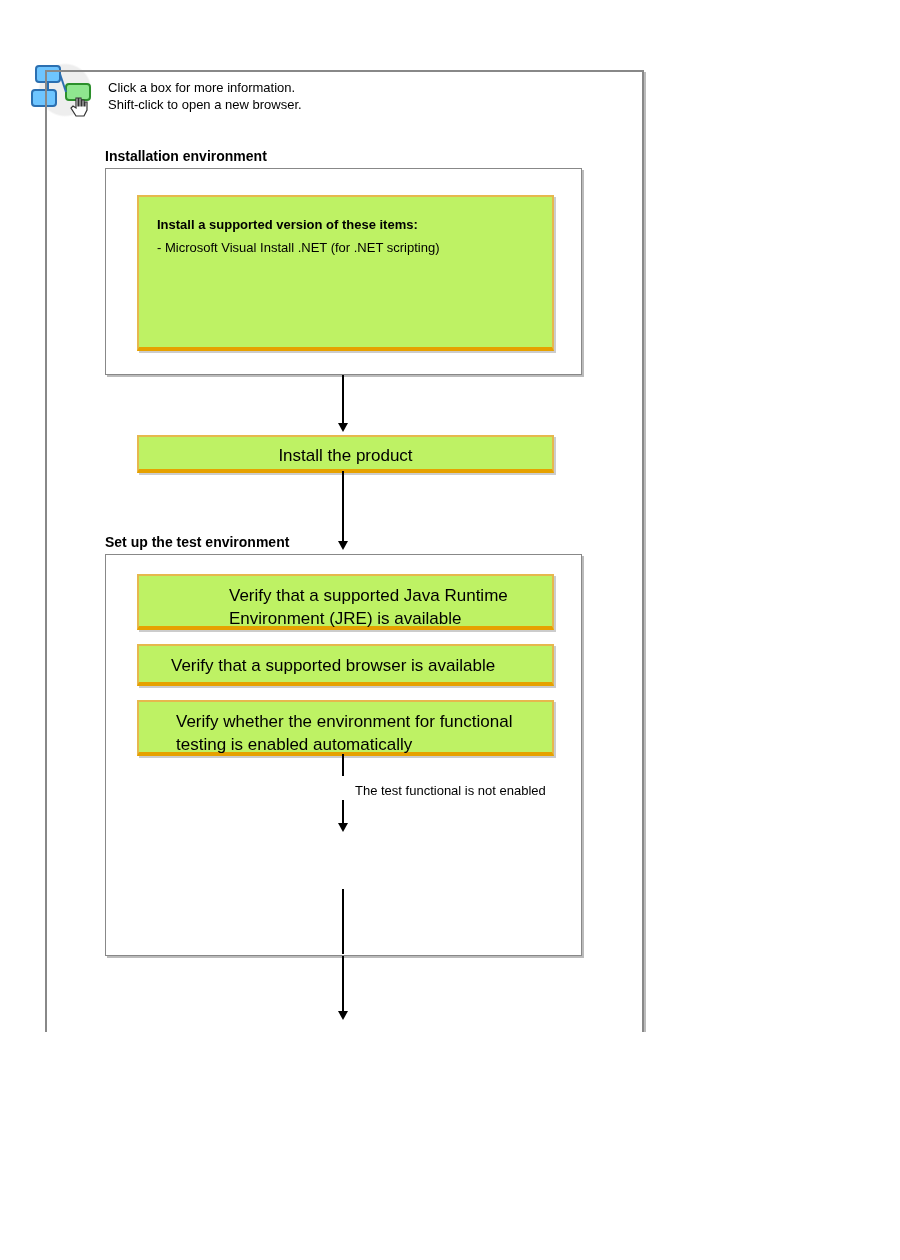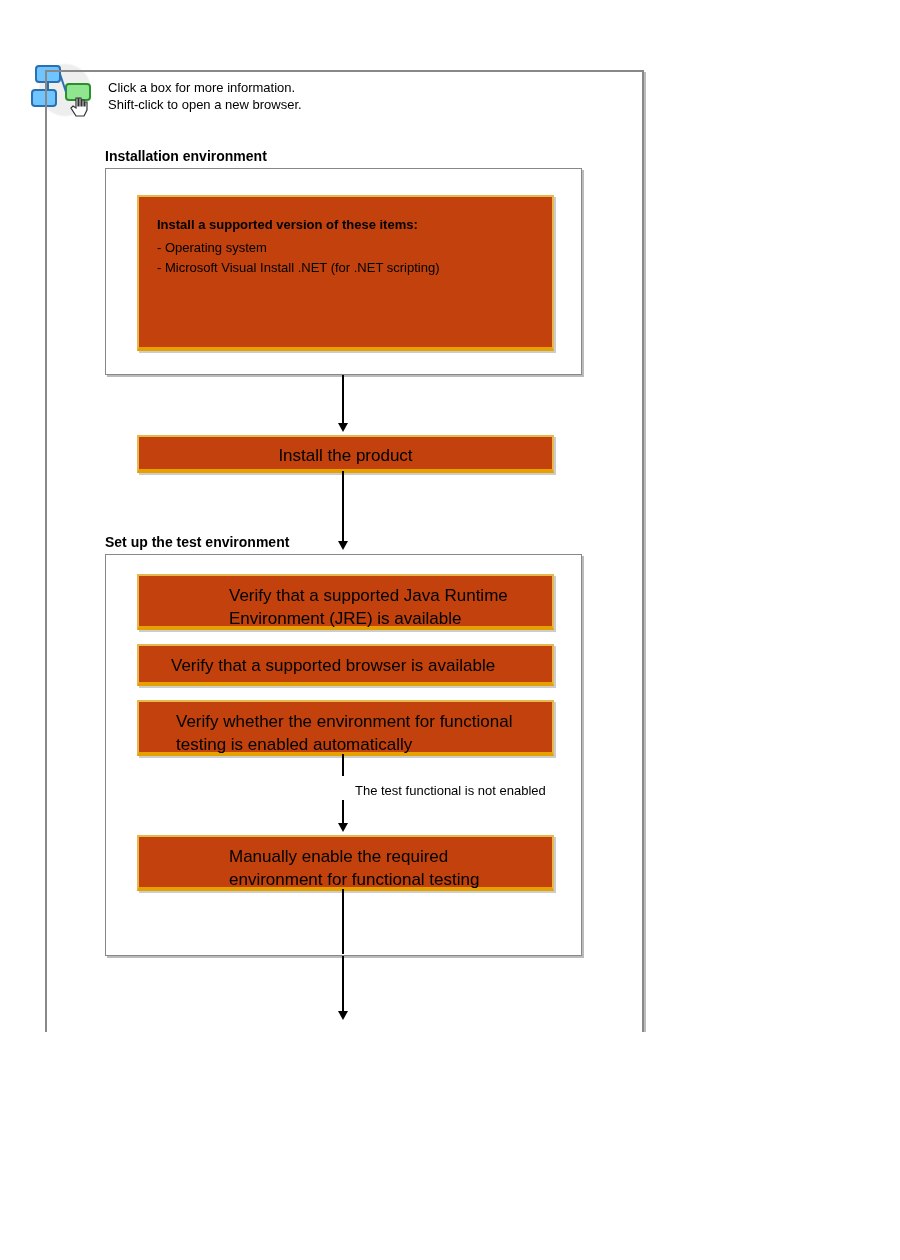--- a/index.html
+++ b/index.html
@@ -45,21 +45,21 @@
     font-size: 14px;
   }
   .section-frame {
     position: absolute;
     border: 1px solid #888;
     box-shadow: 2px 2px 0 #bbb;
     background: #fff;
   }
   .task-box {
     position: absolute;
-    background: #c2410c;
+    background: #bef264;
     border-top: 2px solid #e6b84d;
     border-left: 2px solid #e6b84d;
     border-right: 2px solid #e6b84d;
     border-bottom: 4px solid #e6a100;
     box-shadow: 2px 2px 0 #ccc;
     cursor: pointer;
   }
   .task-box .inner {
     padding: 10px 14px;
     font-size: 17px;
@@ -125,21 +125,20 @@
   <div class="outer-frame"></div>
 
   <div class="section-title" style="left:105px; top:148px;">Installation environment</div>
 
   <div class="section-frame" style="left:105px; top:168px; width:475px; height:205px;"></div>
 
   <div class="task-box" style="left:137px; top:195px; width:413px; height:150px;">
     <div class="inner-wide">
       <div class="title">Install a supported version of these items:</div>
       <div class="list">
-        <div>- Operating system</div>
         <div>- Microsoft Visual Install .NET (for .NET scripting)</div>
       </div>
     </div>
   </div>
 
   <div class="arrow-line" style="left:342px; top:375px; height:48px;"></div>
   <div class="arrow-head" style="left:338px; top:423px;"></div>
 
   <div class="task-box" style="left:137px; top:435px; width:413px; height:32px;">
     <div class="inner centered" style="padding:8px;">
@@ -172,25 +171,20 @@
     </div>
   </div>
 
   <div class="arrow-line" style="left:342px; top:754px; height:22px;"></div>
 
   <div class="note-text" style="left:355px; top:783px;">The test functional is not enabled</div>
 
   <div class="arrow-line" style="left:342px; top:800px; height:23px;"></div>
   <div class="arrow-head" style="left:338px; top:823px;"></div>
 
-  <div class="task-box" style="left:137px; top:835px; width:413px; height:50px;">
-    <div class="inner" style="padding:9px 12px 9px 90px;">
-      <span>Manually enable the required environment for functional testing</span>
-    </div>
-  </div>
 
   <div class="arrow-line" style="left:342px; top:889px; height:65px;"></div>
 
   <div class="arrow-line" style="left:342px; top:956px; height:55px;"></div>
   <div class="arrow-head" style="left:338px; top:1011px;"></div>
 
 
 </div>
 
 </body></html>

